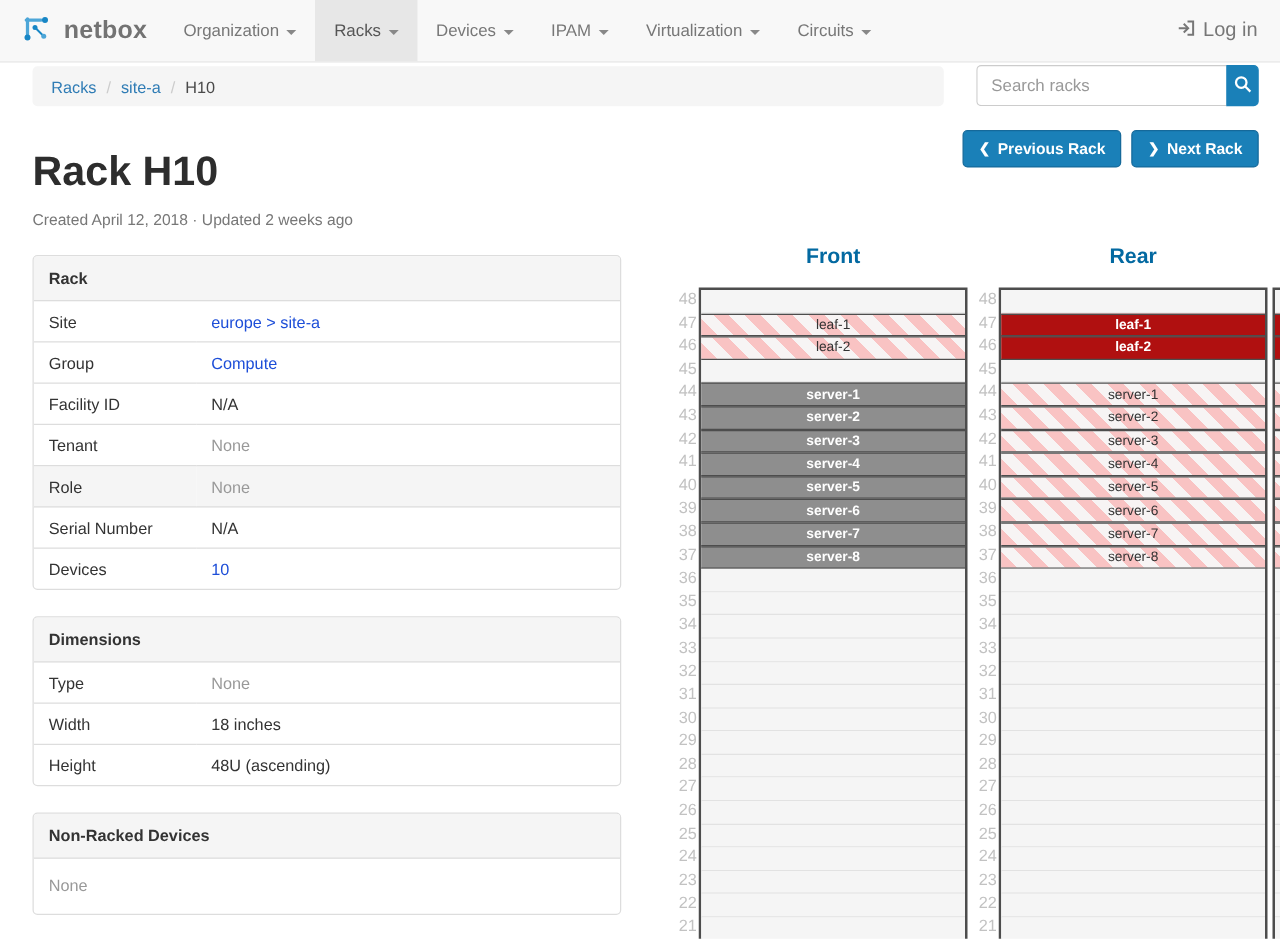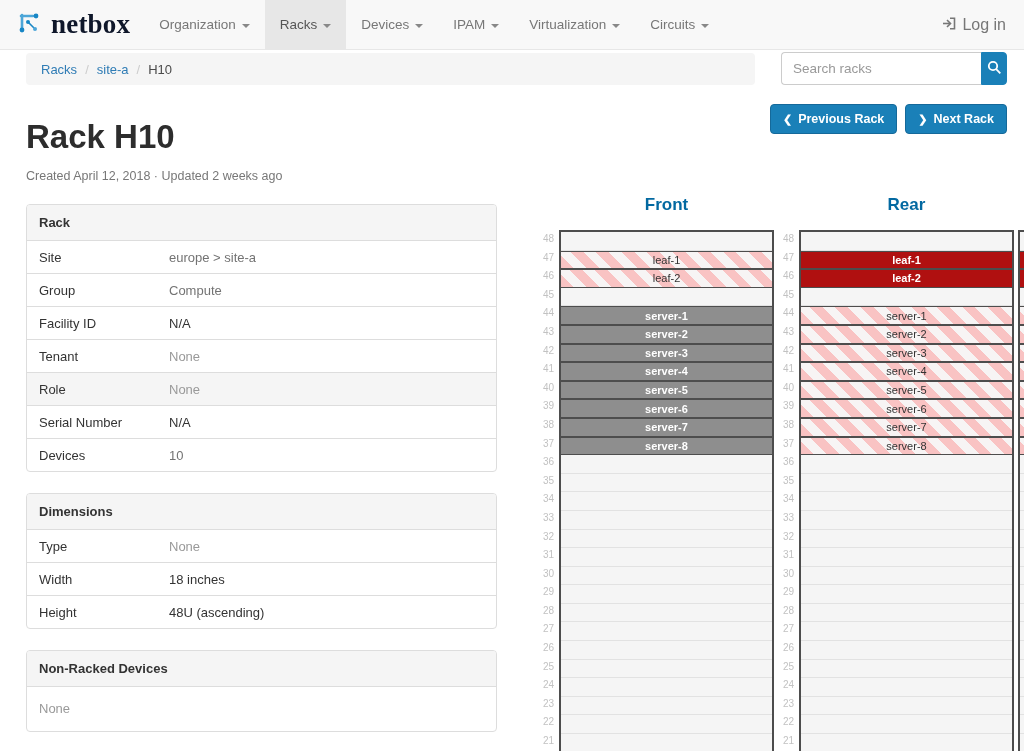--- a/index.html
+++ b/index.html
@@ -4,21 +4,21 @@
 <style>
   * { margin:0; padding:0; box-sizing:border-box; }
   html,body { width:1024px; height:751px; overflow:hidden; background:#fff;
     font-family:"Liberation Sans", sans-serif; font-size:13px; color:#333; }
   .page { position:relative; width:1024px; height:751px; }
 
   
   .navbar { position:absolute; top:0; left:0; width:1024px; height:50px;
     background:#f8f8f8; border-bottom:1px solid #e7e7e7; display:flex; align-items:stretch; }
   .brand { display:flex; align-items:center; gap:7px; padding:0 14px 0 18px; cursor:pointer; }
-  .brand-text { font-size:27px; font-weight:bold; color:#0f172a; letter-spacing:0.2px;font-family:Liberation Serif, serif; }
+  .brand-text { font-size:20px; font-weight:bold; color:#737373; letter-spacing:0.2px; }
   .nav-menu { display:flex; list-style:none; align-items:stretch; }
   .nav-item { display:flex; align-items:center; gap:6px; padding:5px 15px; color:#777;
     font-size:13.5px; cursor:pointer; }
   .nav-item.active { background:#e7e7e7; color:#555; }
   .caret { width:0; height:0; border-left:4px solid transparent; border-right:4px solid transparent;
     border-top:4px solid #888; display:inline-block; margin-top:2px; }
   .login { margin-left:auto; display:flex; align-items:center; gap:6px; padding:0 18px;
     color:#777; font-size:16px; cursor:pointer; }
 
   
@@ -49,35 +49,35 @@
   
   .left-col { position:absolute; left:26px; top:204px; width:471px; }
   .panel { border:1px solid #ddd; border-radius:4px; margin-bottom:21px; background:#fff; overflow:hidden; }
   .panel-heading { background:#f5f5f5; border-bottom:1px solid #ddd; padding:10px 12px;
     font-weight:bold; font-size:13px; color:#333; }
   .attr-table { width:100%; border-collapse:collapse; }
   .attr-table td { padding:8.5px 12px; font-size:13px; vertical-align:top; }
   .attr-table tr + tr td { border-top:1px solid #ddd; }
   .attr-table td.lbl { width:130px; color:#333; }
   .attr-table tr.row-hover td { background:#f5f5f5; }
-  .val-link { color:#737373; cursor:pointer; }
+  .val-link { color:#1d4ed8; cursor:pointer; }
   .val-muted { color:#999; }
   .val-plain { color:#333; }
   .panel-body { padding:14px 12px 15px; color:#999; font-size:13px; }
 
   
   .elevations { position:absolute; left:543px; top:195px; width:481px; }
   .elev-block { position:absolute; top:0; }
   .elev-front { left:0; }
   .elev-rear { left:240px; }
   .elev-title { height:26px; margin-bottom:9px; margin-left:16px; width:215px;
     text-align:center; font-size:17px; font-weight:bold; color:#0369a1; }
   .rack-wrap { display:flex; }
   .unit-col { width:16px; }
-  .unit-num { height:18.6px; line-height:18.6px; font-size:10px; color:#c2c2c2;
+  .unit-num { height:18.6px; line-height:18.6px; font-size:13px; color:#c2c2c2;
     text-align:right; padding-right:20px; }
   .rack-box { width:215px; border:2px solid #4d4d4d; background:#fff; }
   .unit { height:18.6px; display:flex; align-items:center; justify-content:center;
     font-size:11px; overflow:hidden; }
   .unit-empty { background:#f5f5f5; border-bottom:1px solid #e2e2e2; }
   .unit-dev { border-top:1px solid #4d4d4d; border-bottom:1px solid #4d4d4d; cursor:pointer; }
   .dev-striped { background:repeating-linear-gradient(45deg, var(--stripe-pink) 0px,
     var(--stripe-pink) 9px, var(--stripe-bg) 9px, var(--stripe-bg) 18px); color:#333; }
   .dev-solid_red { background:var(--rack-red); color:#fff; font-weight:bold; }
   .dev-solid_gray { background:var(--rack-gray); color:#fff; font-weight:bold; }

